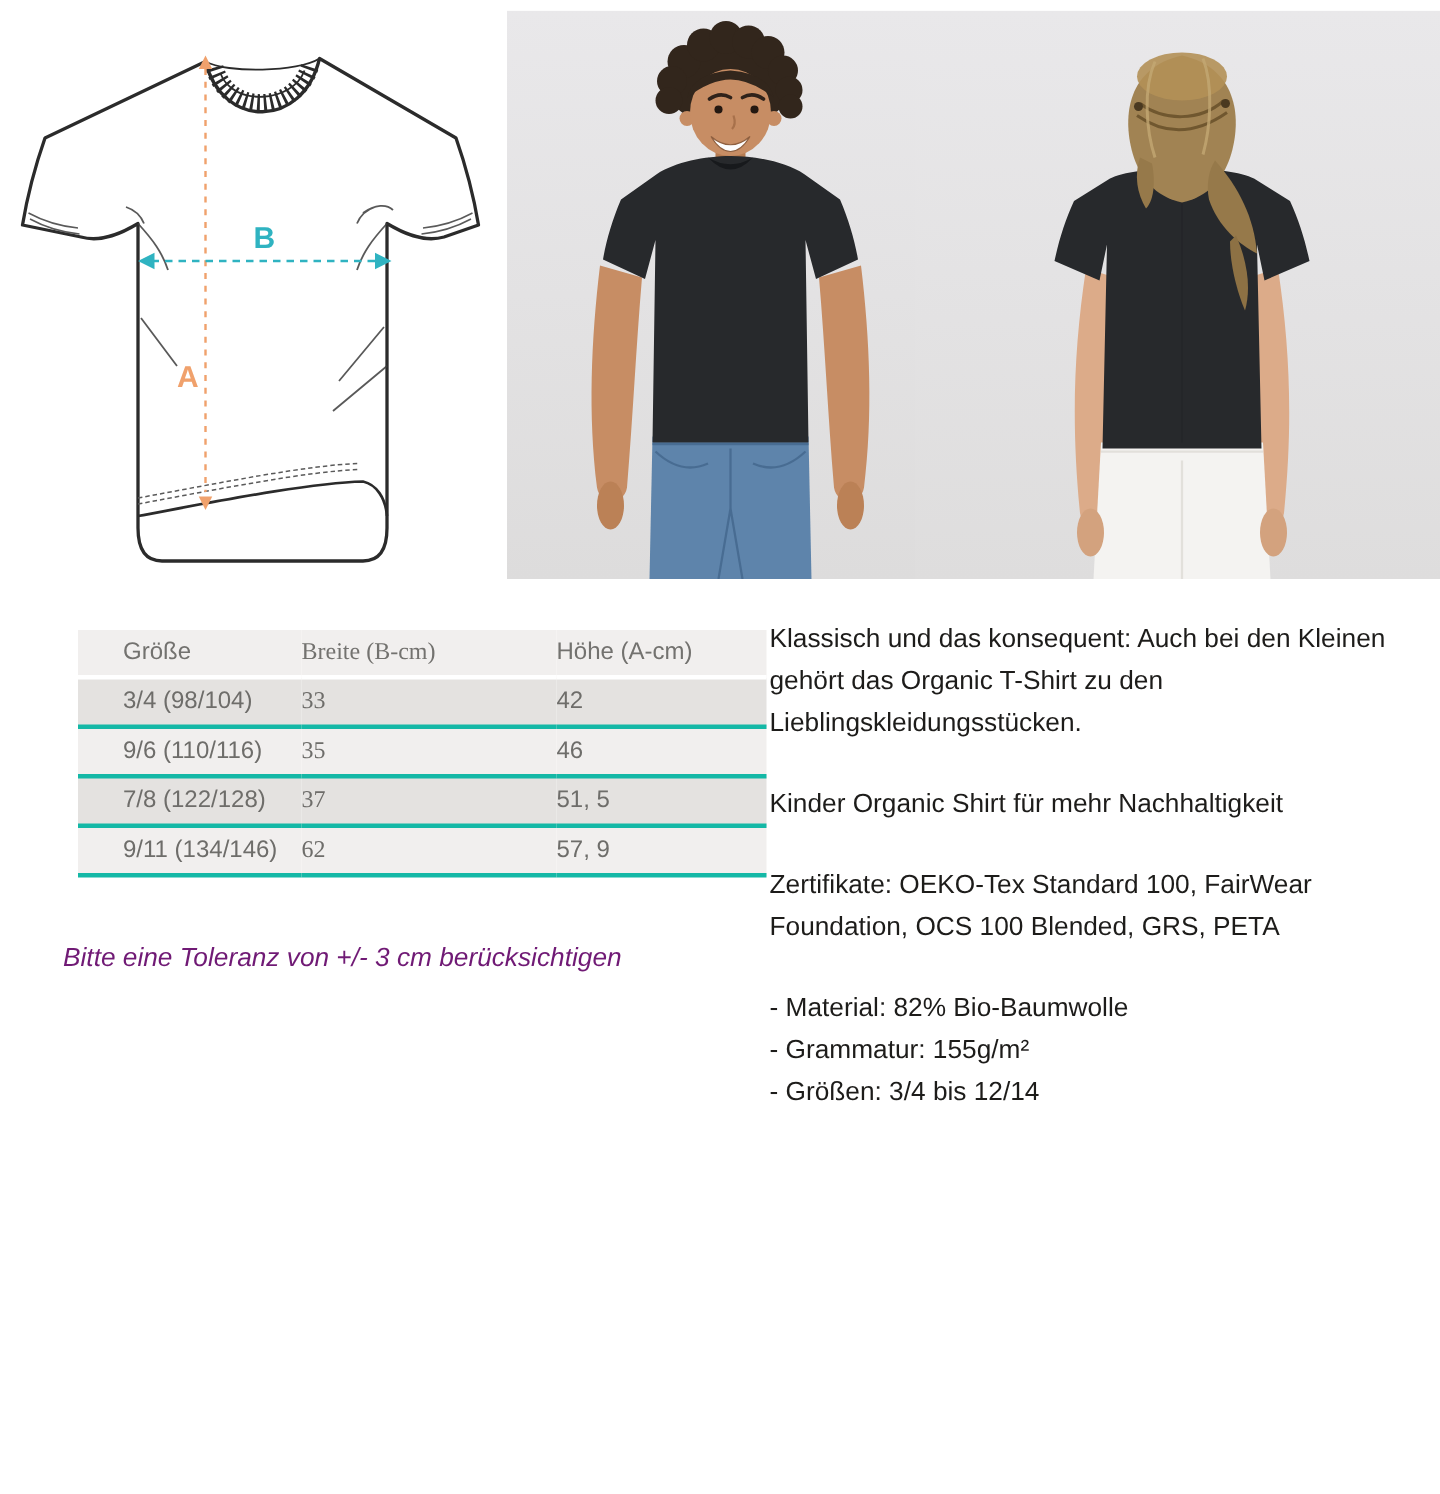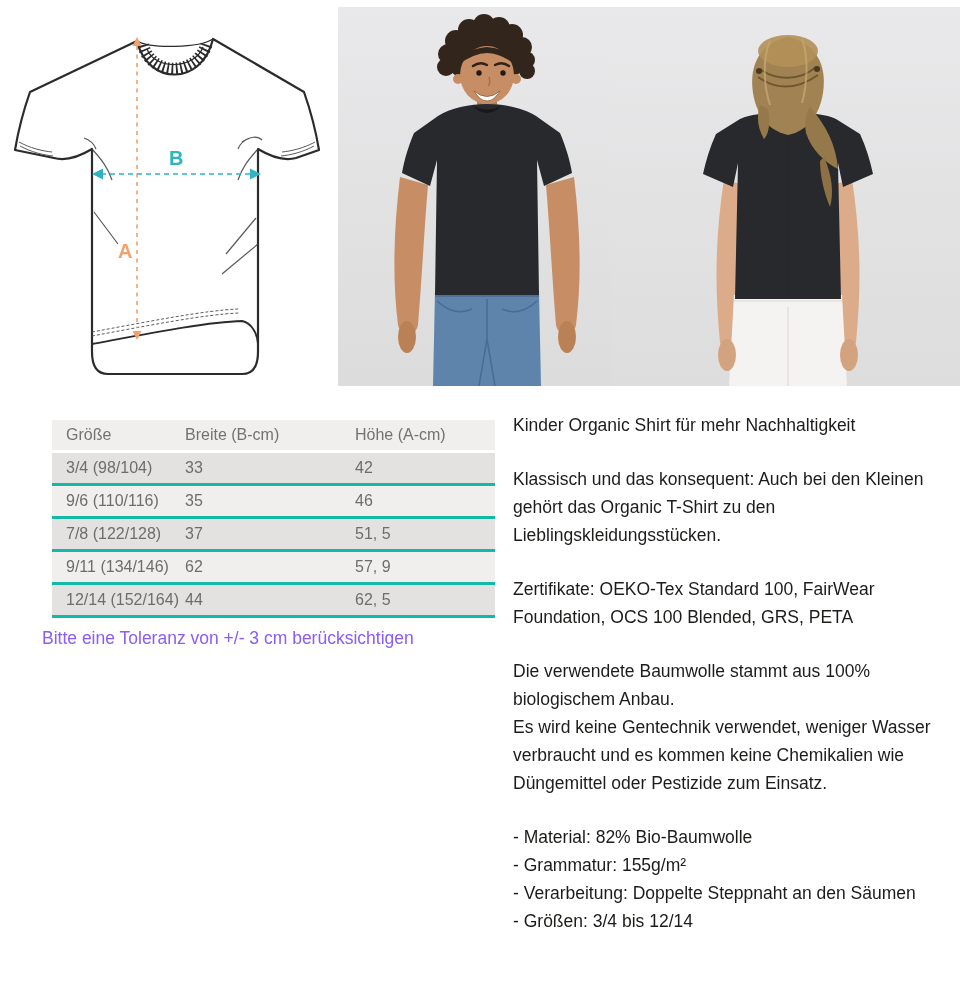--- a/index.html
+++ b/index.html
@@ -24,29 +24,29 @@
     position:absolute;left:52px;top:420px;
     border-collapse:collapse;font-size:16px;table-layout:fixed;
   }
   .size-table th{
     text-align:left;font-weight:normal;color:#73726f;background:#f1efee;
     height:30px;padding:0;border-bottom:3px solid #fff;
   }
   .size-table td{
     color:#6e6d6a;height:30px;padding:0;border-bottom:3px solid #14b8a6;
   }
-  .size-table th.c1,.size-table td.c1{width:119px;padding-left:14px;}
-  .size-table th.c2,.size-table td.c2{width:170px;}
+  .size-table th.c1,.size-table td.c1{width:119px;padding-left:30px;}
+  .size-table th.c2,.size-table td.c2{width:170px;font-family:Liberation Serif, serif;}
   .size-table th.c3,.size-table td.c3{width:140px;}
   .size-table tbody tr:nth-child(odd) td{background:#e4e2e0;}
   .size-table tbody tr:nth-child(even) td{background:#f1efee;}
 
   .note{
     position:absolute;left:42px;top:628px;margin:0;
-    font-size:17.5px;color:#8b5cf6;
+    font-size:17.5px;color:#701a75;font-style:italic;
   }
 
   
   .desc{
     position:absolute;left:513px;top:411px;width:428px;
     font-size:17.5px;line-height:28px;color:#1d1c1a;
   }
   .desc p{margin:0 0 26px 0;}
   .preline{white-space:pre-line;}
   .bullets p{margin:0;padding-left:15px;text-indent:-15px;}
@@ -216,37 +216,29 @@
       <tr>
         <td class="c1">7/8 (122/128)</td>
         <td class="c2">37</td>
         <td class="c3">51, 5</td>
       </tr>
       <tr>
         <td class="c1">9/11 (134/146)</td>
         <td class="c2">62</td>
         <td class="c3">57, 9</td>
       </tr>
-      <tr>
-        <td class="c1">12/14 (152/164)</td>
-        <td class="c2">44</td>
-        <td class="c3">62, 5</td>
-      </tr>
     </tbody>
   </table>
 
   <p class="note">Bitte eine Toleranz von +/- 3 cm berücksichtigen</p>
 
   <div class="desc">
+    <p>Klassisch und das konsequent: Auch bei den Kleinen gehört das Organic T-Shirt zu den Lieblingskleidungsstücken.</p>
     <p>Kinder Organic Shirt für mehr Nachhaltigkeit</p>
-    <p>Klassisch und das konsequent: Auch bei den Kleinen gehört das Organic T-Shirt zu den Lieblingskleidungsstücken.</p>
     <p>Zertifikate: OEKO-Tex Standard 100, FairWear Foundation, OCS 100 Blended, GRS, PETA</p>
-    <p class="preline">Die verwendete Baumwolle stammt aus 100% biologischem Anbau.
-Es wird keine Gentechnik verwendet, weniger Wasser verbraucht und es kommen keine Chemikalien wie Düngemittel oder Pestizide zum Einsatz.</p>
     <div class="bullets">
       <p>- Material: 82% Bio-Baumwolle</p>
       <p>- Grammatur: 155g/m²</p>
-      <p>- Verarbeitung: Doppelte Steppnaht an den Säumen</p>
       <p>- Größen: 3/4 bis 12/14</p>
     </div>
   </div>
 
 </div>
 
 </body></html>

